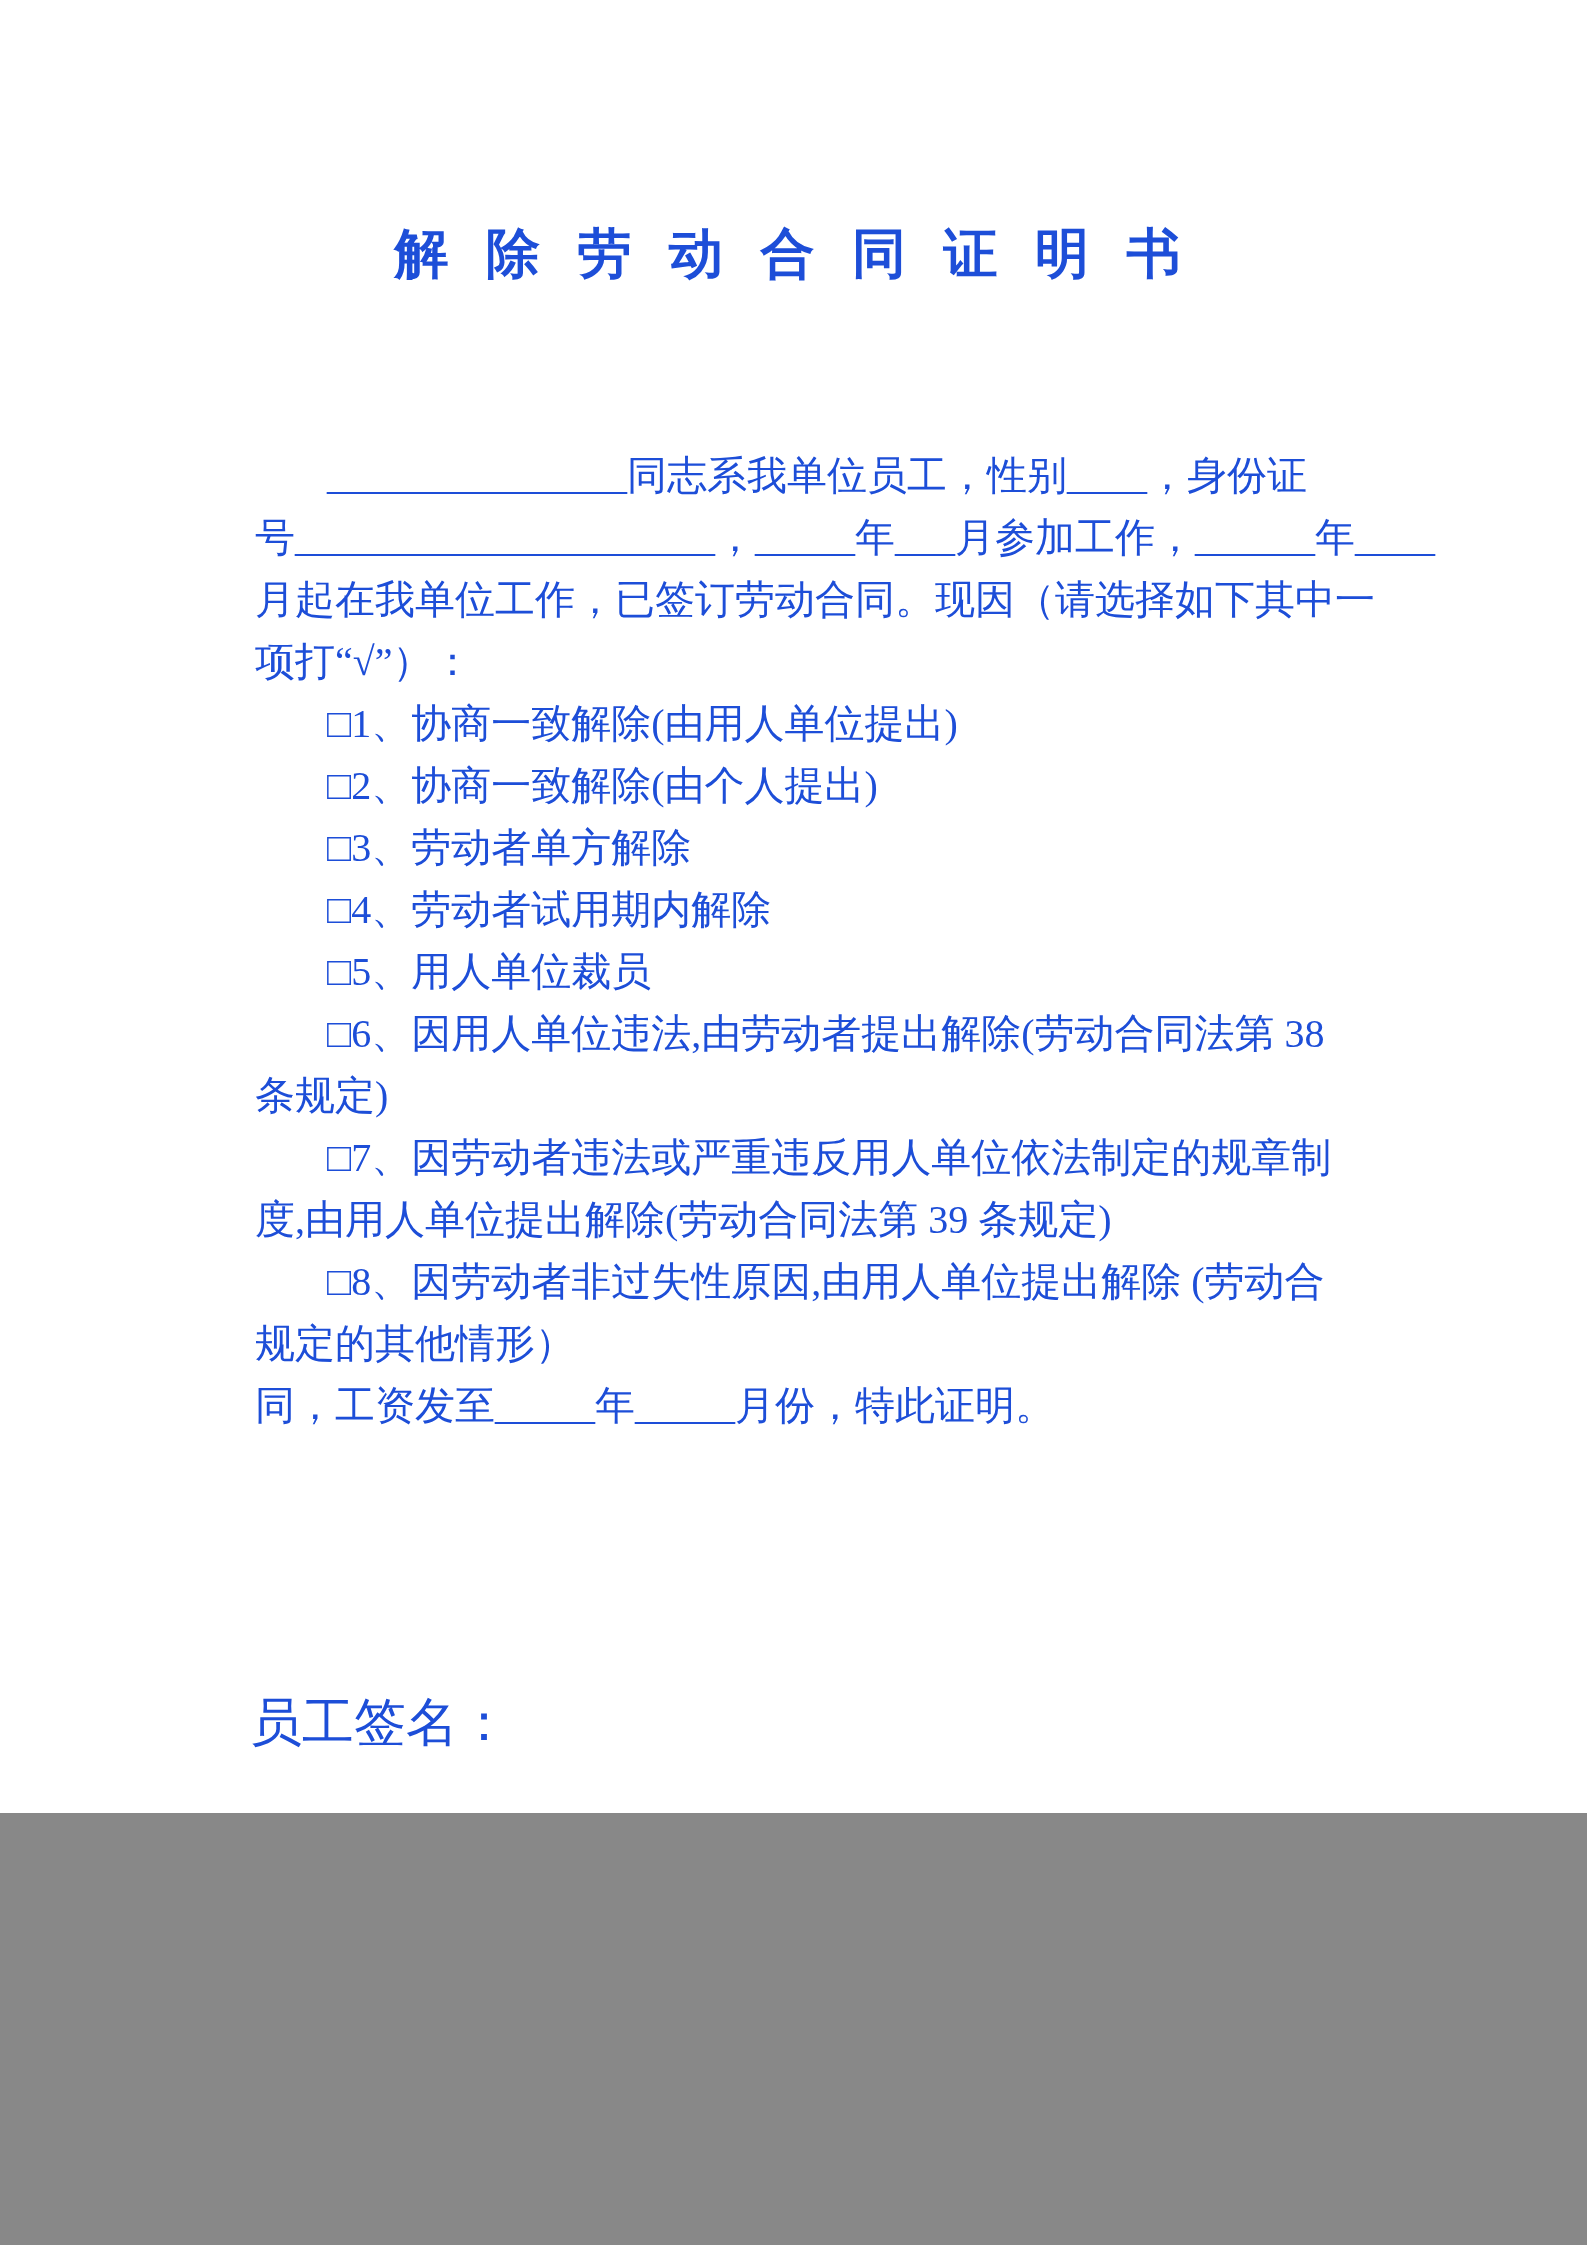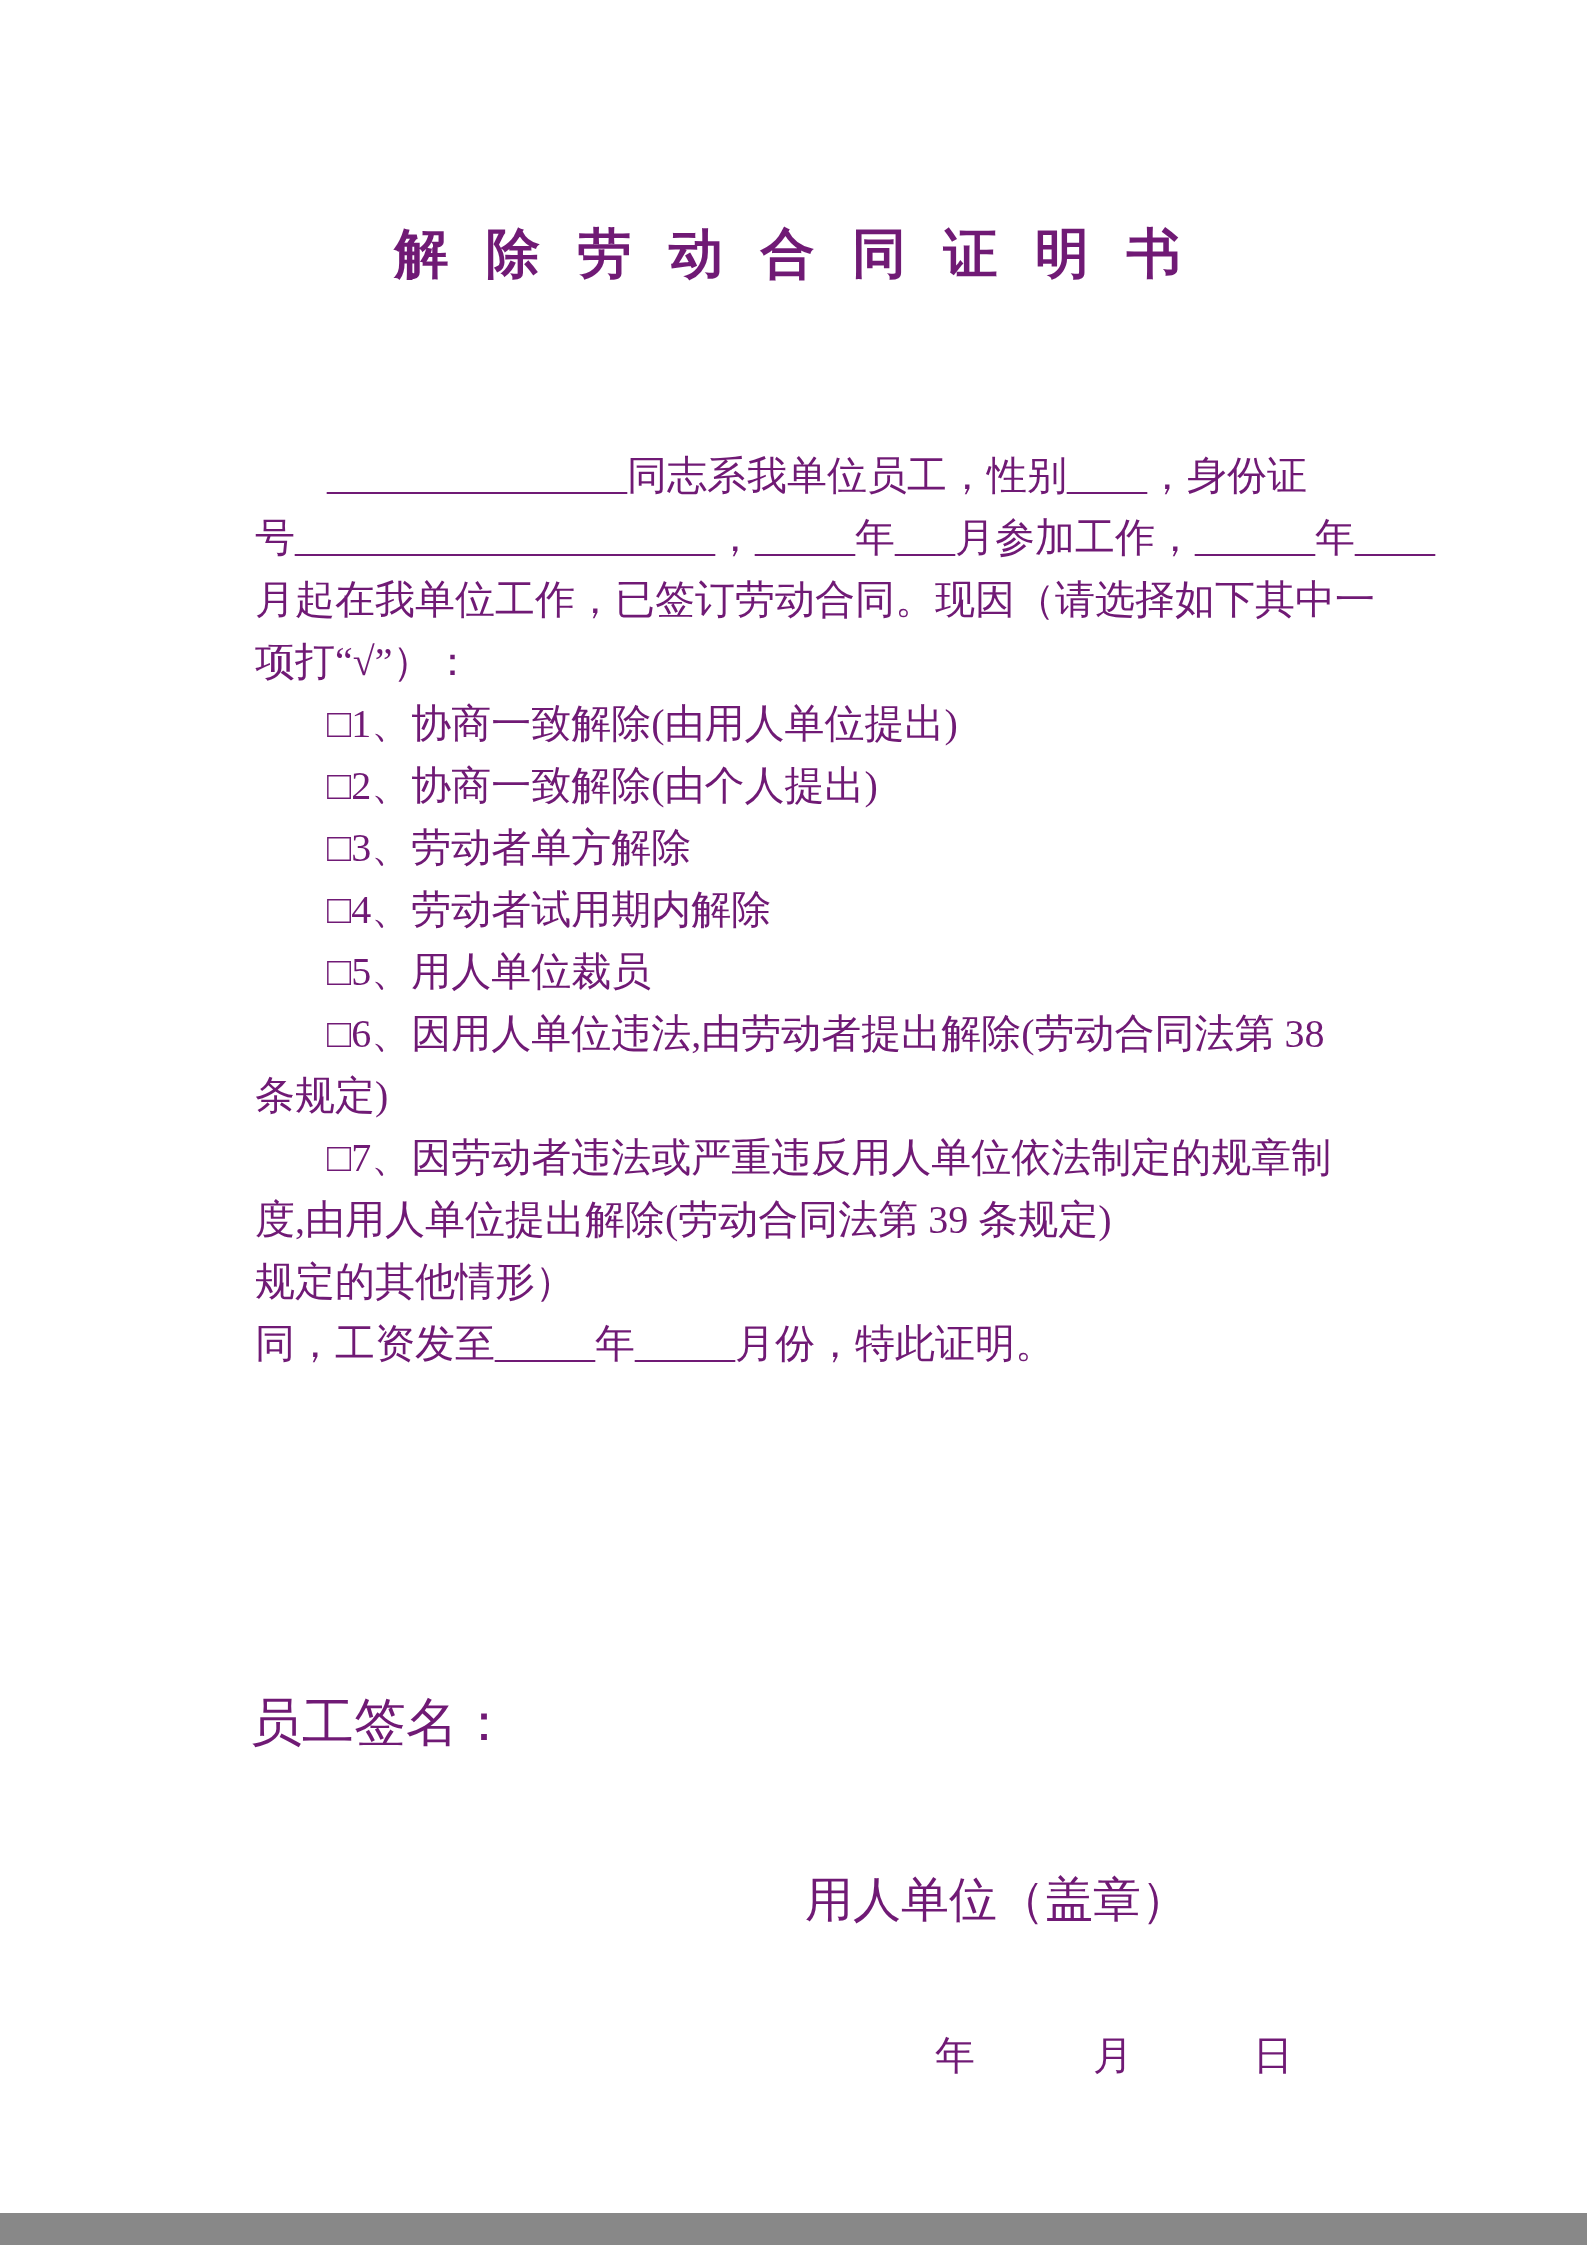--- a/index.html
+++ b/index.html
@@ -1,22 +1,22 @@
 <!DOCTYPE html>
 <html><head>
 <meta charset="utf-8">
 <style>
   html,body{margin:0;padding:0;background:#888;}
   .page{
     position:relative;
-    width:1587px;height:2213px;
+    width:1587px;height:1813px;
     background:#ffffff;
     margin:0 auto;
     font-family:"Liberation Serif","DejaVu Serif",serif;
-    color:#701a75;
+    color:#1d4ed8;
     overflow:hidden;
   }
   .doc-title{
     position:absolute;
     top:218px;left:0;
     width:100%;
     text-align:center;
     font-size:54px;
     font-weight:bold;
     letter-spacing:12px;
@@ -79,20 +79,21 @@
     <div class="line indent"><span class="cb">□</span><span>4、劳动者试用期内解除</span></div>
 
     <div class="line indent"><span class="cb">□</span><span>5、用人单位裁员</span></div>
 
     <div class="line indent"><span class="cb">□</span><span>6、因用人单位违法,由劳动者提出解除(劳动合同法第 38</span></div>
     <div class="line">条规定)</div>
 
     <div class="line indent"><span class="cb">□</span><span>7、因劳动者违法或严重违反用人单位依法制定的规章制</span></div>
     <div class="line">度,由用人单位提出解除(劳动合同法第 39 条规定)</div>
 
+    <div class="line indent"><span class="cb">□</span><span>8、因劳动者非过失性原因,由用人单位提出解除 (劳动合</span></div>
 
     <div class="line">规定的其他情形）</div>
 
     <div class="line">同，工资发至_____年_____月份，特此证明。</div>
 
   </div>
 
   <div class="sign-employee">员工签名：</div>
 
   <div class="sign-employer">用人单位（盖章）</div>

